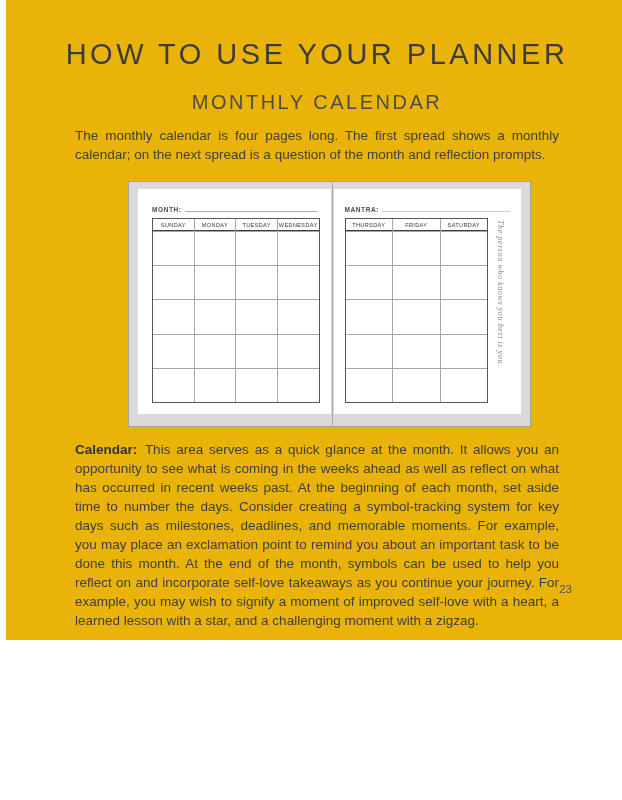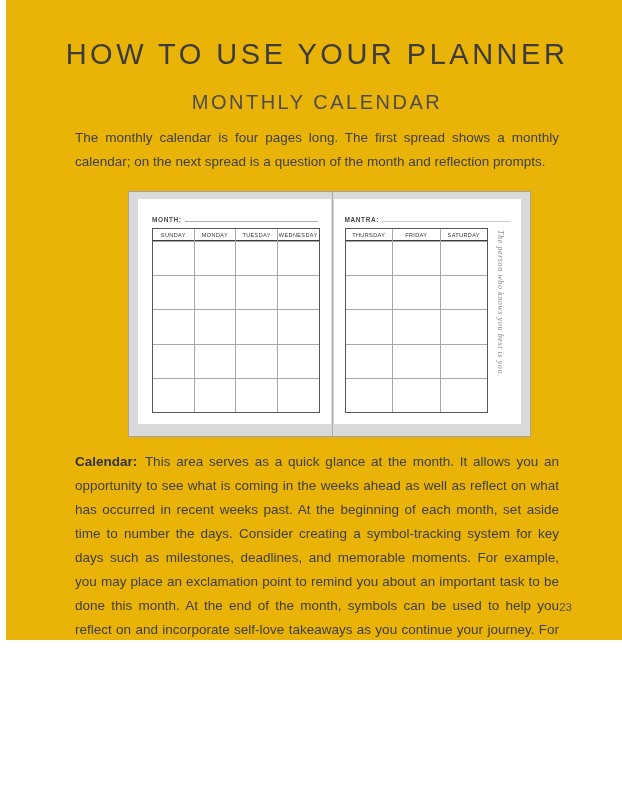--- a/index.html
+++ b/index.html
@@ -14,21 +14,21 @@
   .section-title {
     margin:20px 0 0 0; text-align:center;
     font-size:20px; font-weight:300; letter-spacing:2.5px;
     color:#4d4d4d;
   }
 
   .content { padding:0 69px; }
 
   .para {
     margin:13px 0 0 0;
-    font-size:13.5px; line-height:24px; color:#404040;
+    font-size:13.5px; line-height:19px; color:#404040;
     text-align:justify;
   }
   .para .lbl { font-weight:bold; color:#333; margin-right:2px; }
   .intro { margin-top:12px; }
 
   
   .book {
     box-sizing:border-box;
     width:403px; height:246px;
     margin:17px 0 6px 53px;
@@ -62,21 +62,21 @@
 
   .side-col { width:24px; display:flex; justify-content:center; padding-top:2px; }
   .side-text {
     writing-mode:vertical-rl;
     font-family:"Liberation Serif", serif; font-style:italic;
     font-size:8px; letter-spacing:.6px; color:#8a8a8a;
     max-height:170px; white-space:nowrap;
   }
 
   .page-number {
-    position:absolute; right:56px; bottom:27px;
+    position:absolute; right:56px; bottom:45px;
     font-size:11.5px; color:#555;
   }
 </style>
 </head>
 <body>
 
 <div class="sheet">
 
   <h1 class="page-title">HOW TO USE YOUR PLANNER</h1>
   <h2 class="section-title">MONTHLY CALENDAR</h2>

